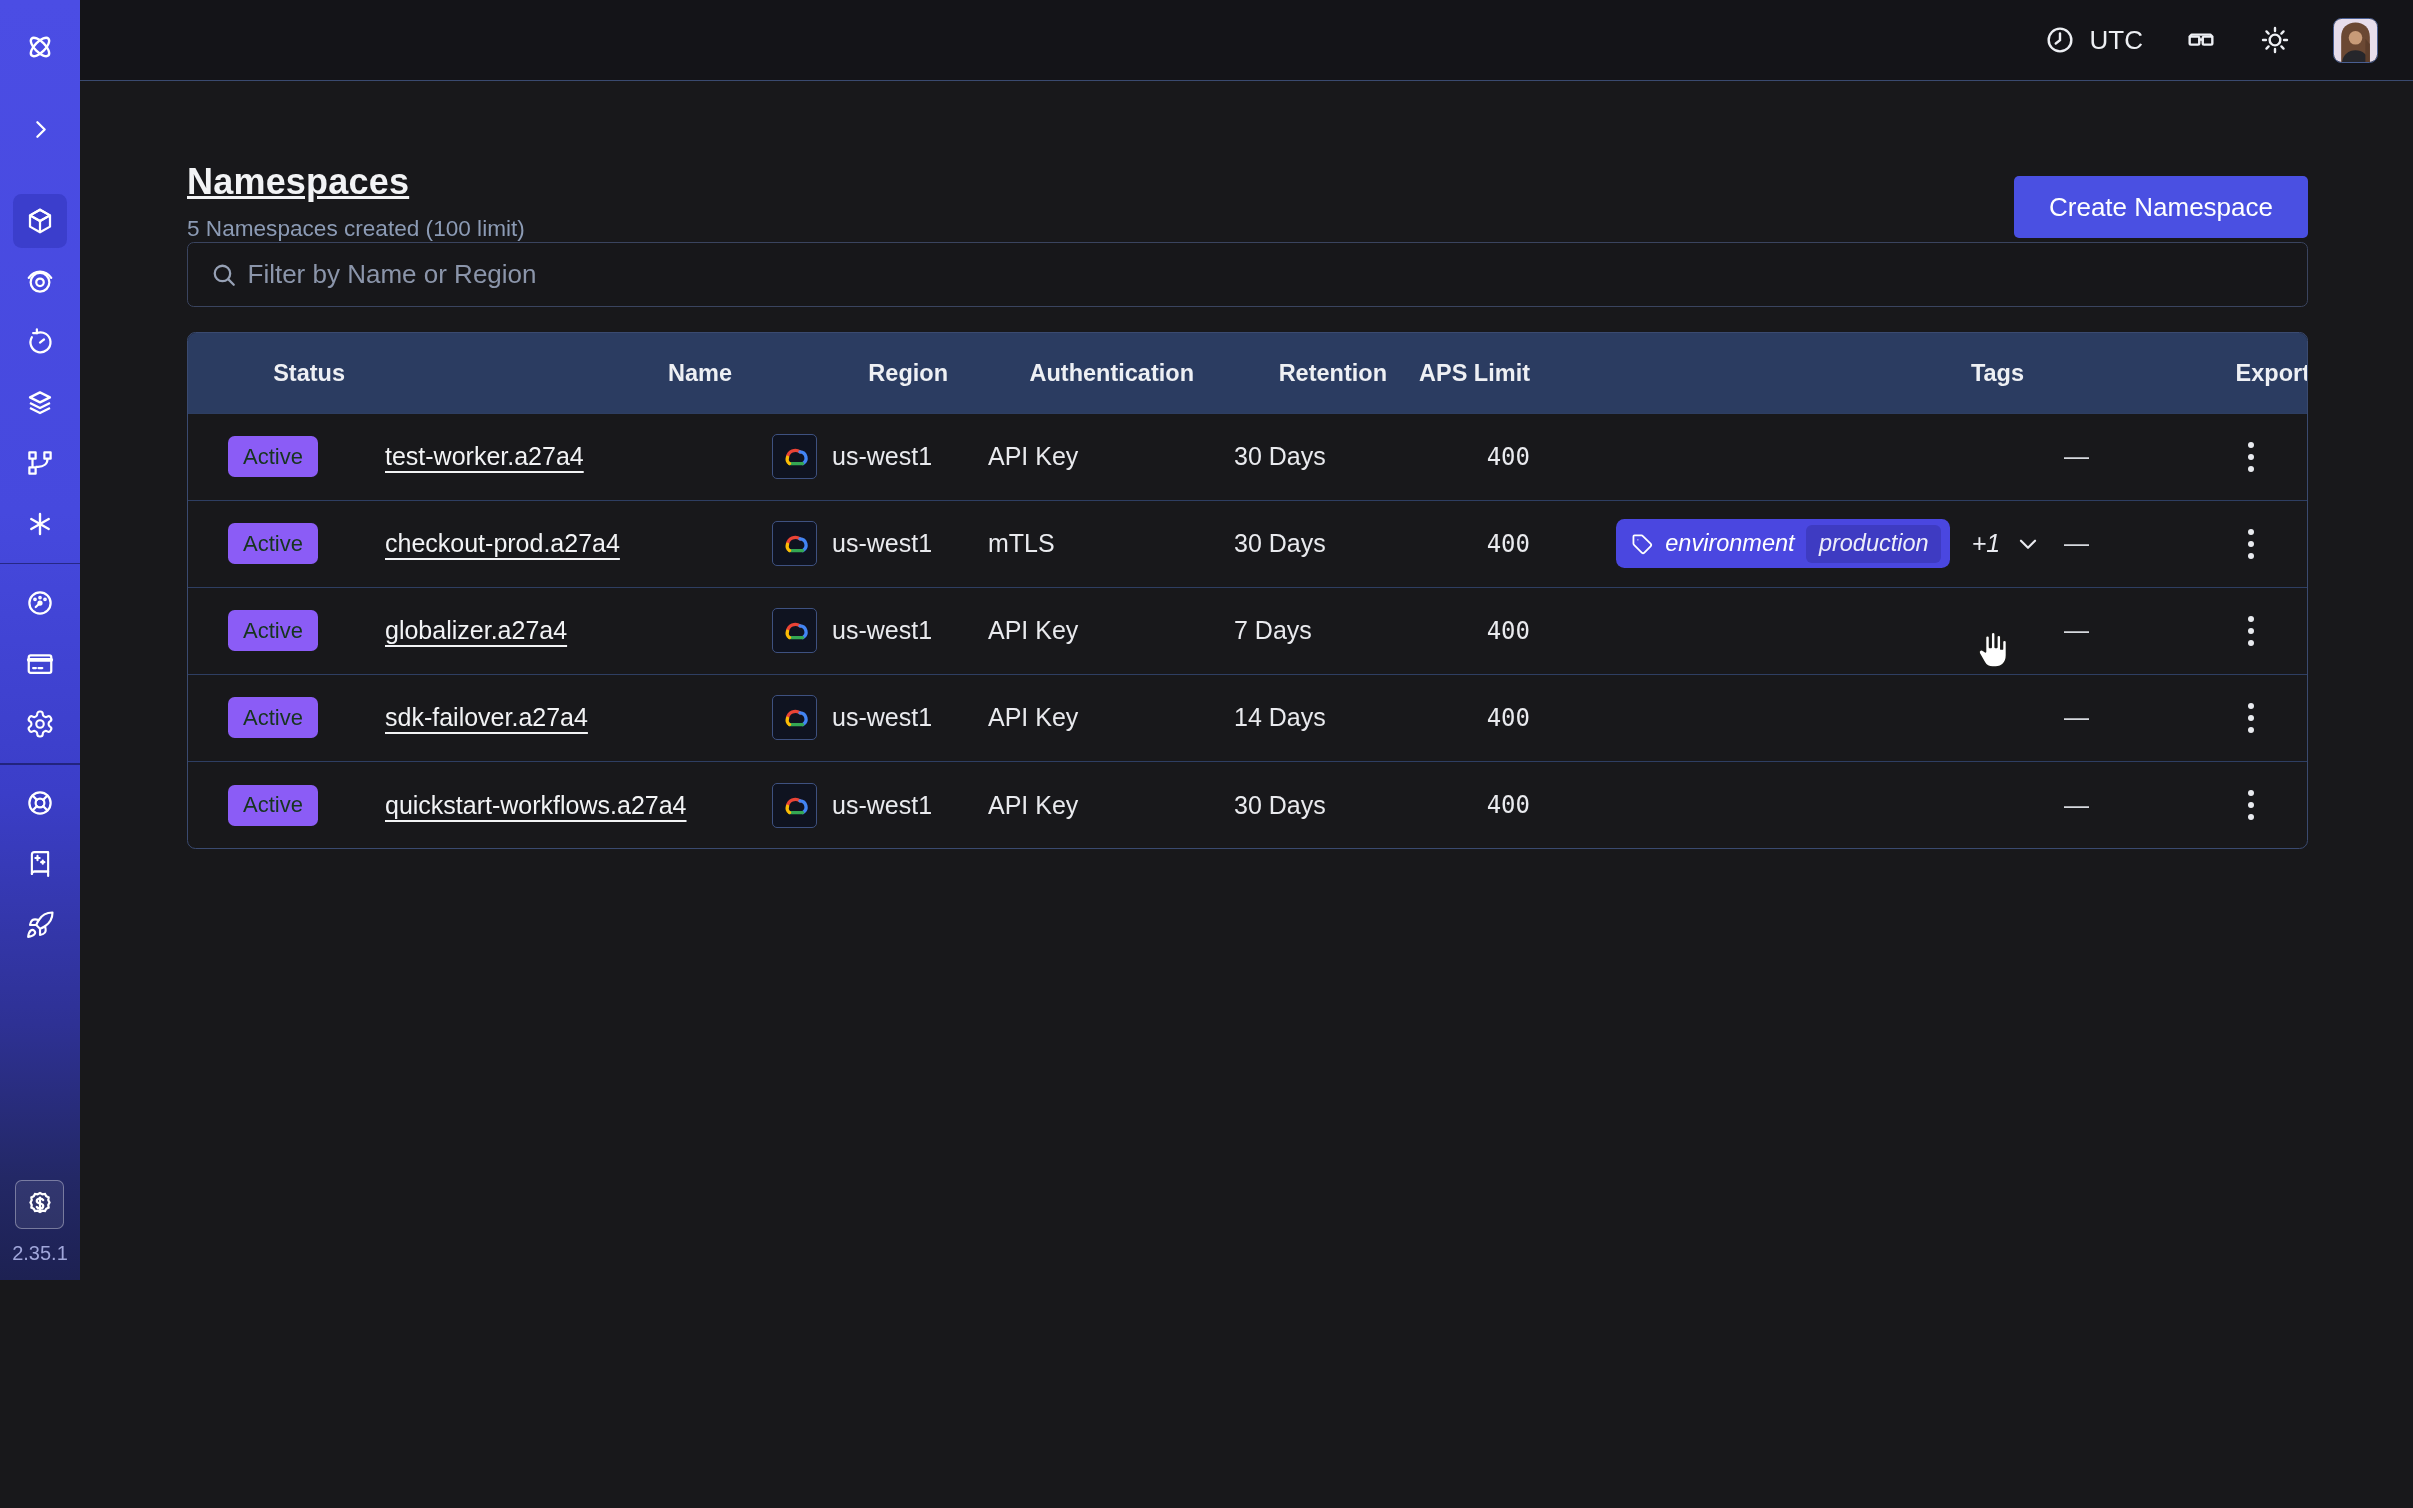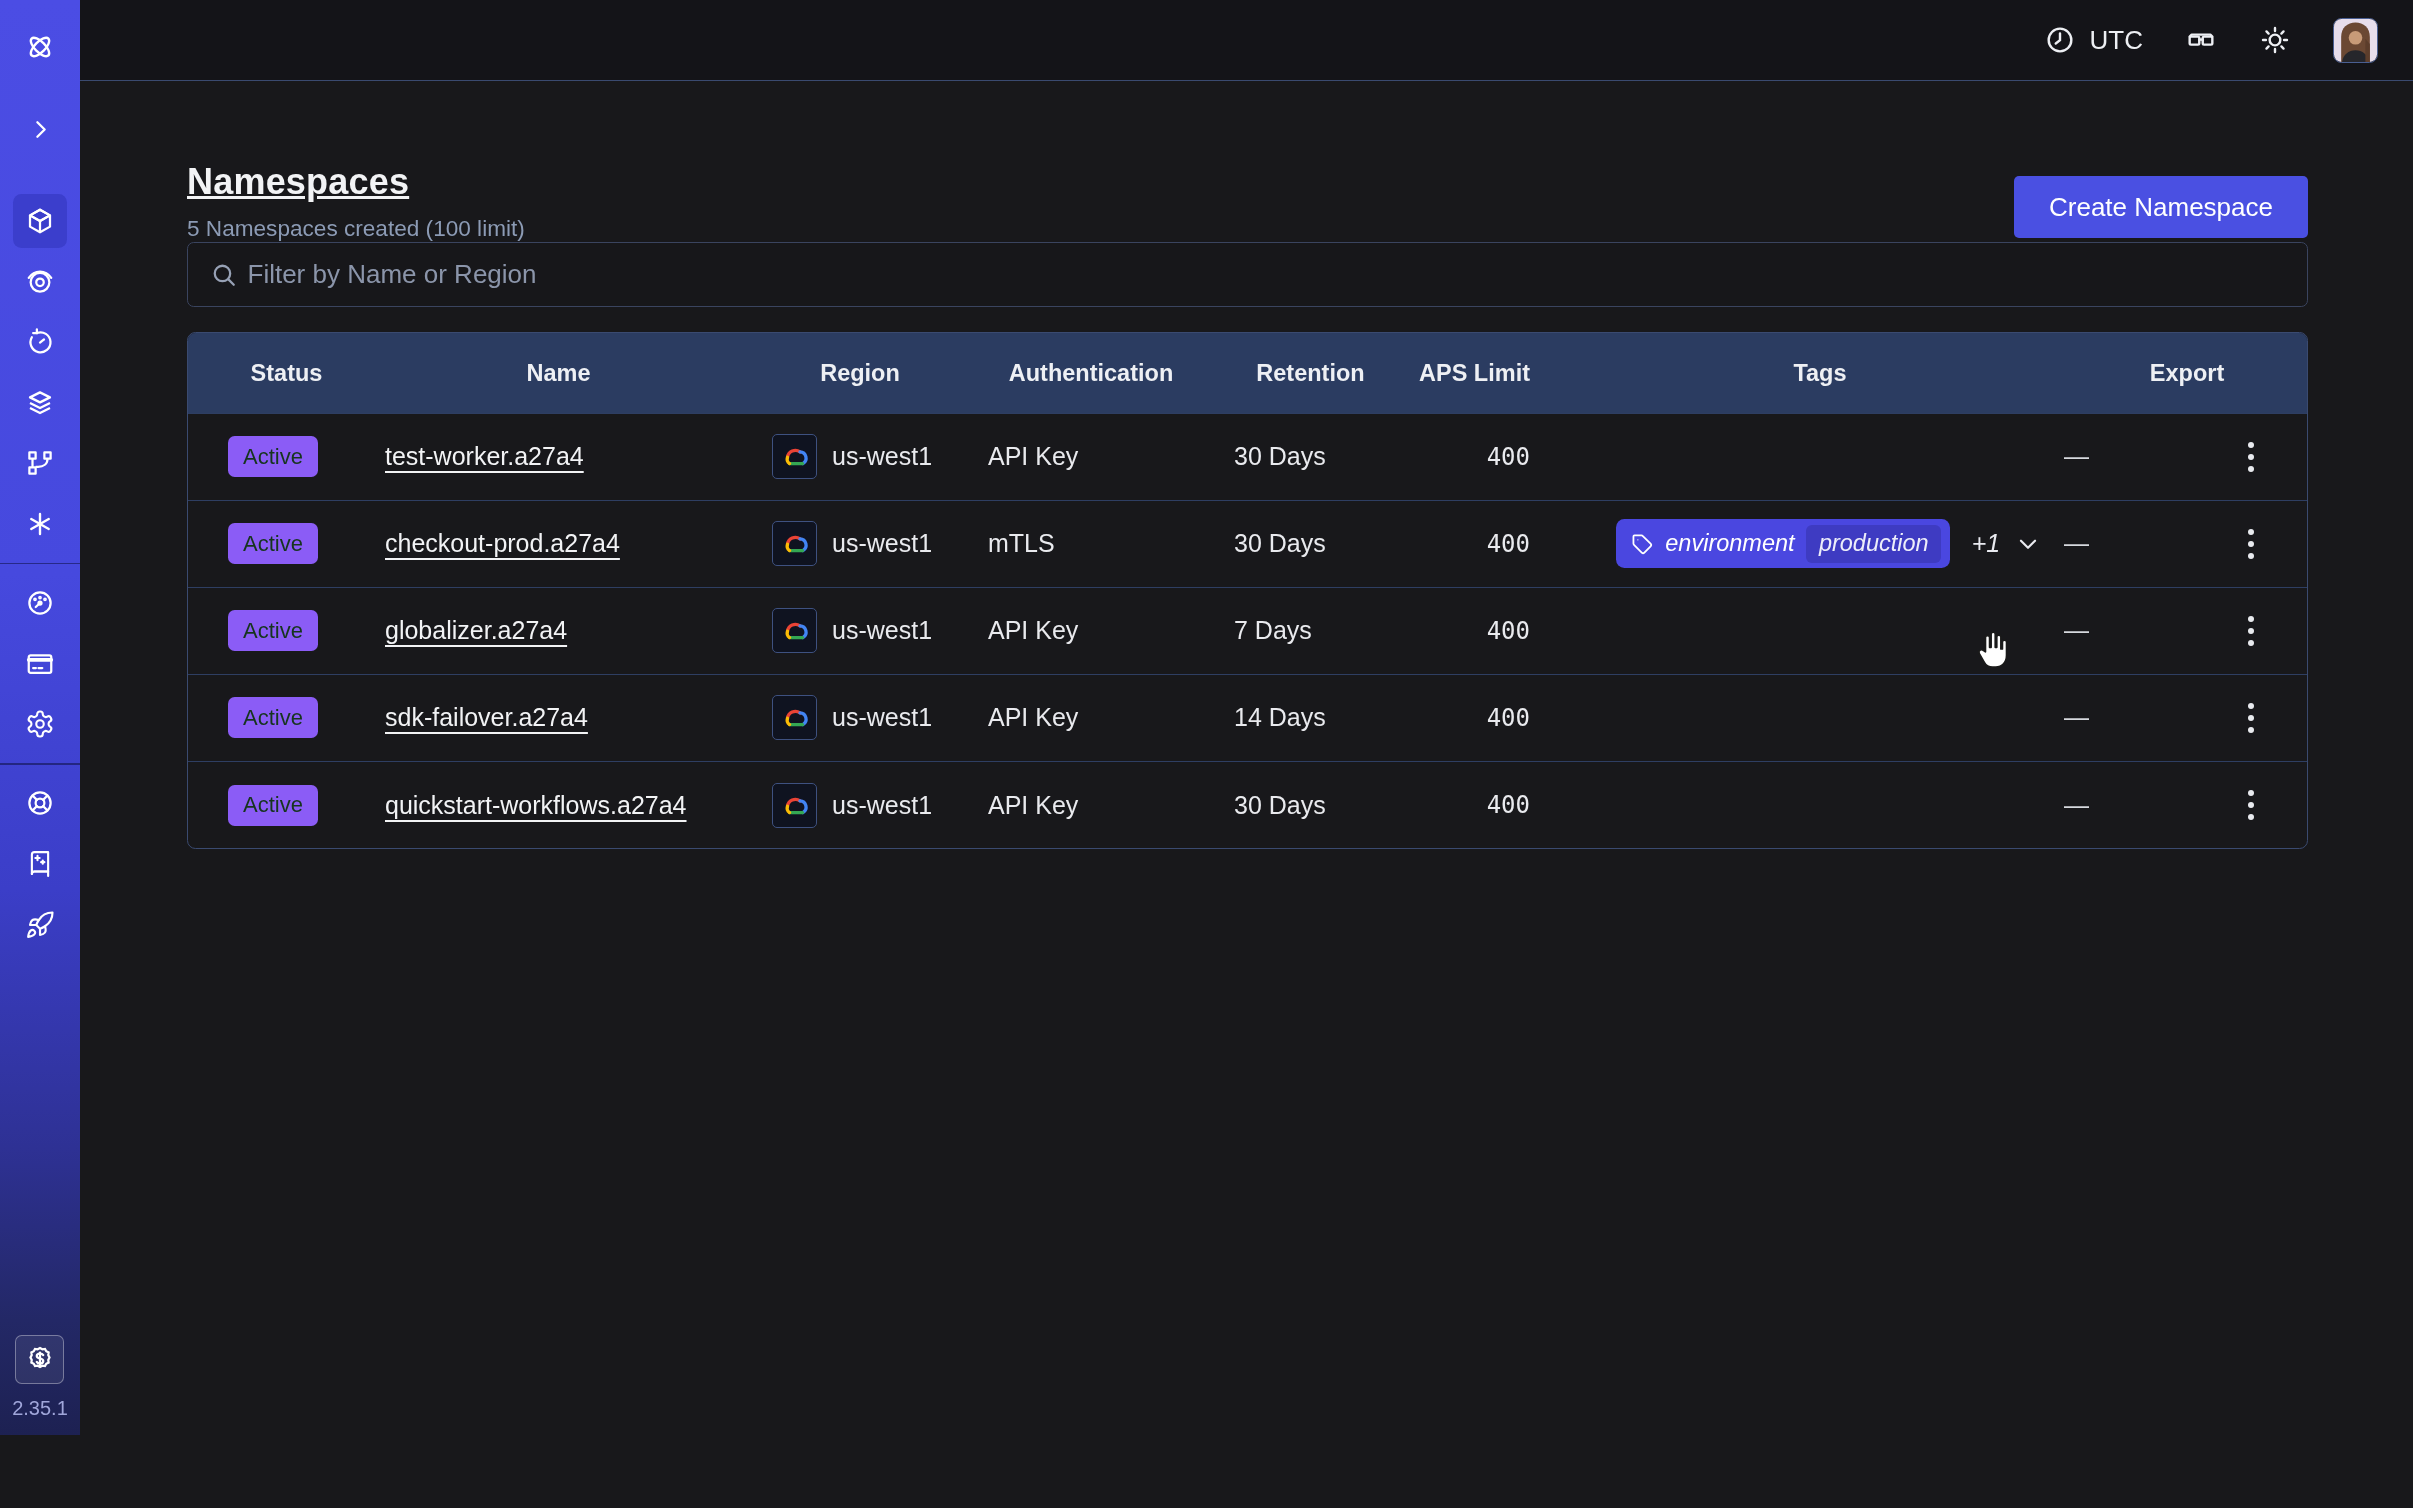--- a/index.html
+++ b/index.html
@@ -1,20 +1,20 @@
 <!DOCTYPE html>
 <html style="font-size:13.4px"><head>
 <meta charset="utf-8">
 <style>
   * { margin:0; padding:0; box-sizing:border-box; }
   html,body { width:2413px; height:1508px; overflow:hidden; background:#18181B;
               font-family:"Liberation Sans", sans-serif; color:#E9EAEE; }
 
   
-  .sidebar { position:absolute; left:0; top:0; width:80px; height:1435px; z-index:5;
+  .sidebar { position:absolute; left:0; top:0; width:80px; height:1280px; z-index:5;
     background:linear-gradient(180deg,#4B4DE4 0%,#4649DE 40%,#3B3EC8 62%,#2E3194 80%,#232866 92%,#1D2152 100%);
     display:flex; flex-direction:column; align-items:center; }
   .side-icon { width:54px; height:54px; border-radius:8.4px; display:flex; align-items:center; justify-content:center;
     color:#FFFFFF; flex:0 0 auto; cursor:pointer; }
   .side-icon svg { width:30px; height:30px; }
   .side-icon.small svg { width:25px; height:25px; }
   .side-icon.active { background:#3B3ECC; }
   .side-divider { width:80px; height:1.7px; background:rgba(8,10,50,.5); margin:11.7px 0; flex:0 0 auto; }
   .logo-item { margin-top:20px; }
   .chevron-item { margin-top:28.5px; }
@@ -48,21 +48,21 @@
     display:flex; align-items:center; padding:0 22px; gap:9px; background:#17171A; }
   .search-box svg { width:28.5px; height:28.5px; color:#97A1B5; flex:0 0 auto; }
   .search-box input { flex:1; background:transparent; border:none; outline:none; color:#E8E9EE;
     font-size:26px; font-family:inherit; }
   .search-box input::placeholder { color:#8B95AA; }
 
   
   .table-wrap { margin-top:25px; border:1.7px solid #3A4A70; border-radius:8.4px; overflow:hidden; }
   table { width:100%; border-collapse:collapse; table-layout:fixed; }
   thead th { background:#2B3C61; height:80px; font-size:23.5px; font-weight:600; color:#EEF0F4;
-    text-align:center; padding-left:40px; }
+    text-align:right; padding-left:40px; }
   thead th.num { text-align:right; padding-right:46px; padding-left:0; }
   tbody td { height:87px; font-size:25px; color:#E9EAEE; padding-left:40px; border-top:1.7px solid #2E3E62; }
   tbody td.num { font-family:"DejaVu Sans Mono", monospace; font-size:24px; text-align:right; padding-right:46px; padding-left:0; }
   .status-badge { display:inline-block; background:#8b5cf6; color:#16351E; font-size:22px;
     padding:7.5px 15px; border-radius:6.7px; }
   .ns-link { color:#F2F3F5; text-decoration:underline; text-underline-offset:5.9px;
     text-decoration-thickness:1.7px; cursor:pointer; }
   .region-cell { display:flex; align-items:center; gap:15px; }
   .gcp-box { width:45px; height:45px; border:1.7px solid #3E5180; border-radius:5px; background:#0F1320;
     display:flex; align-items:center; justify-content:center; flex:0 0 auto; }

